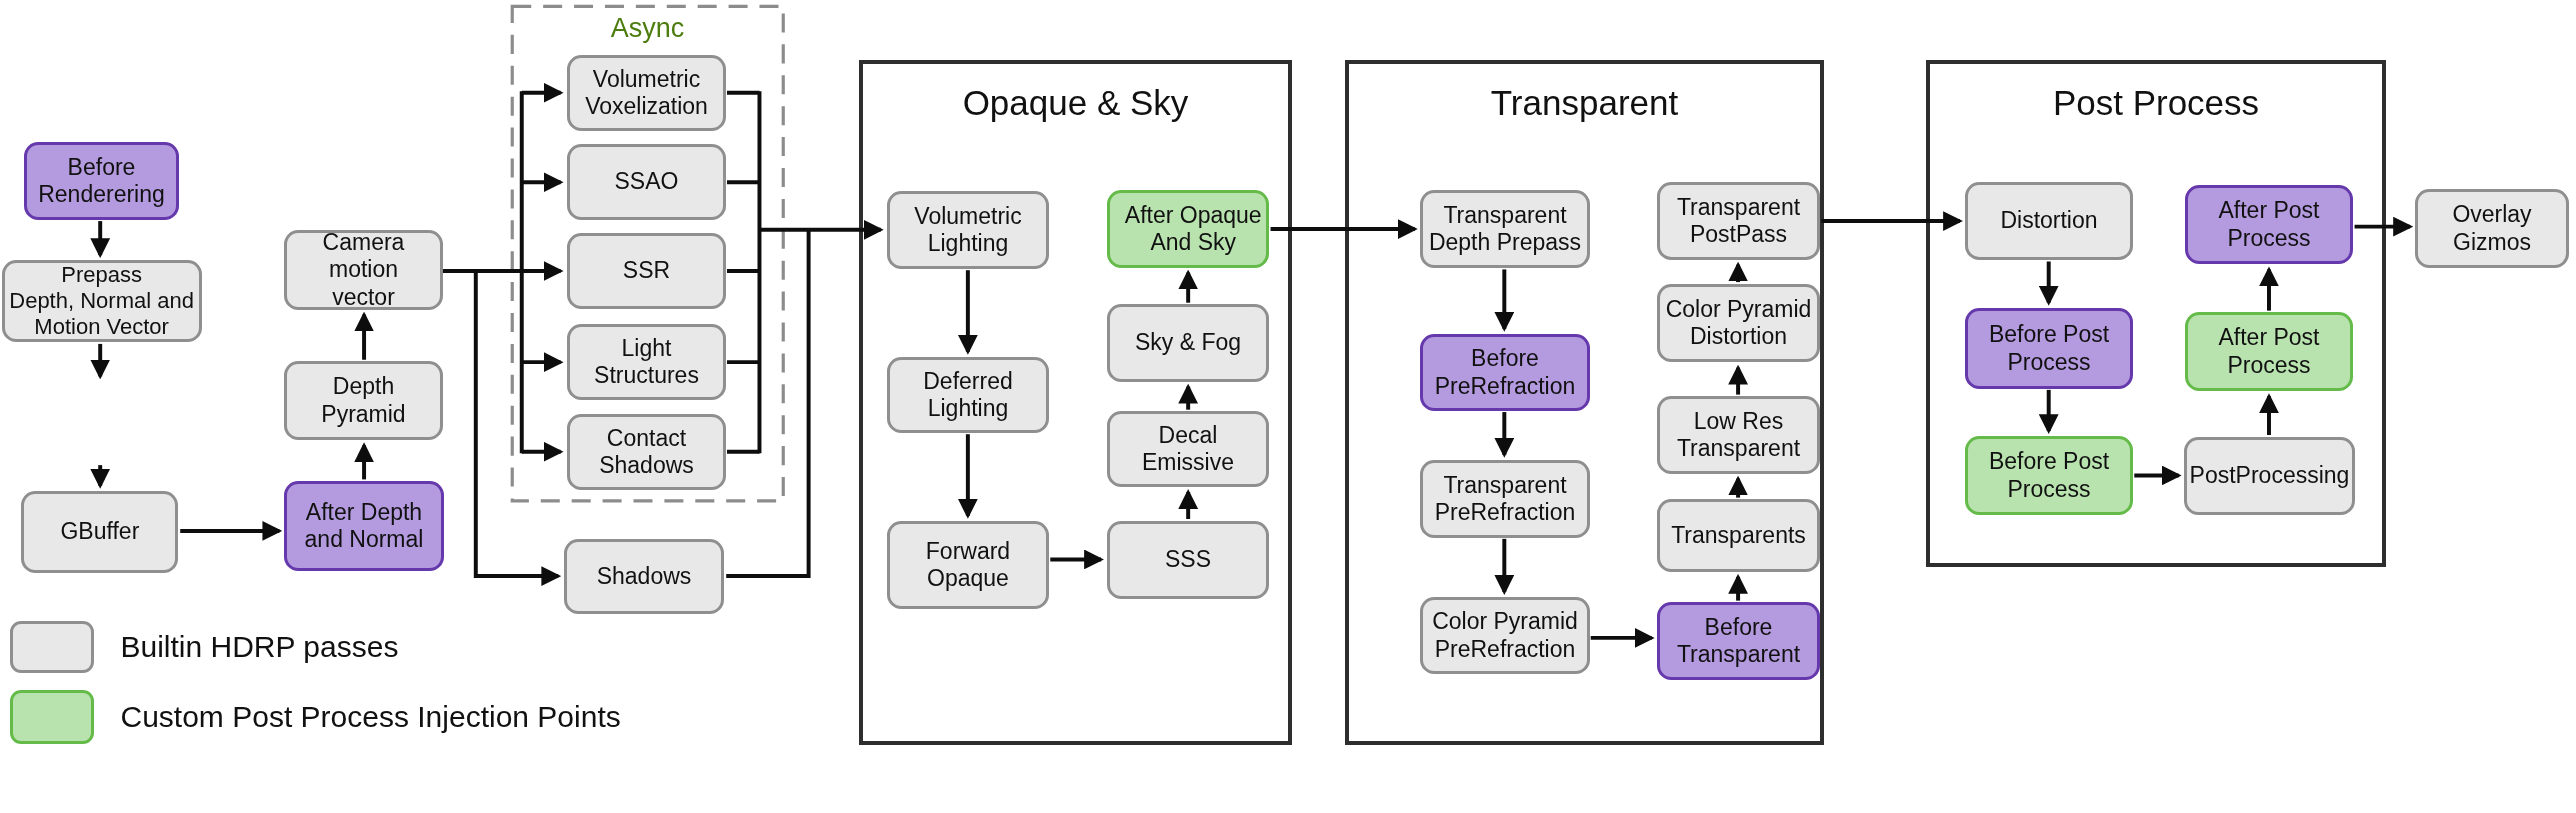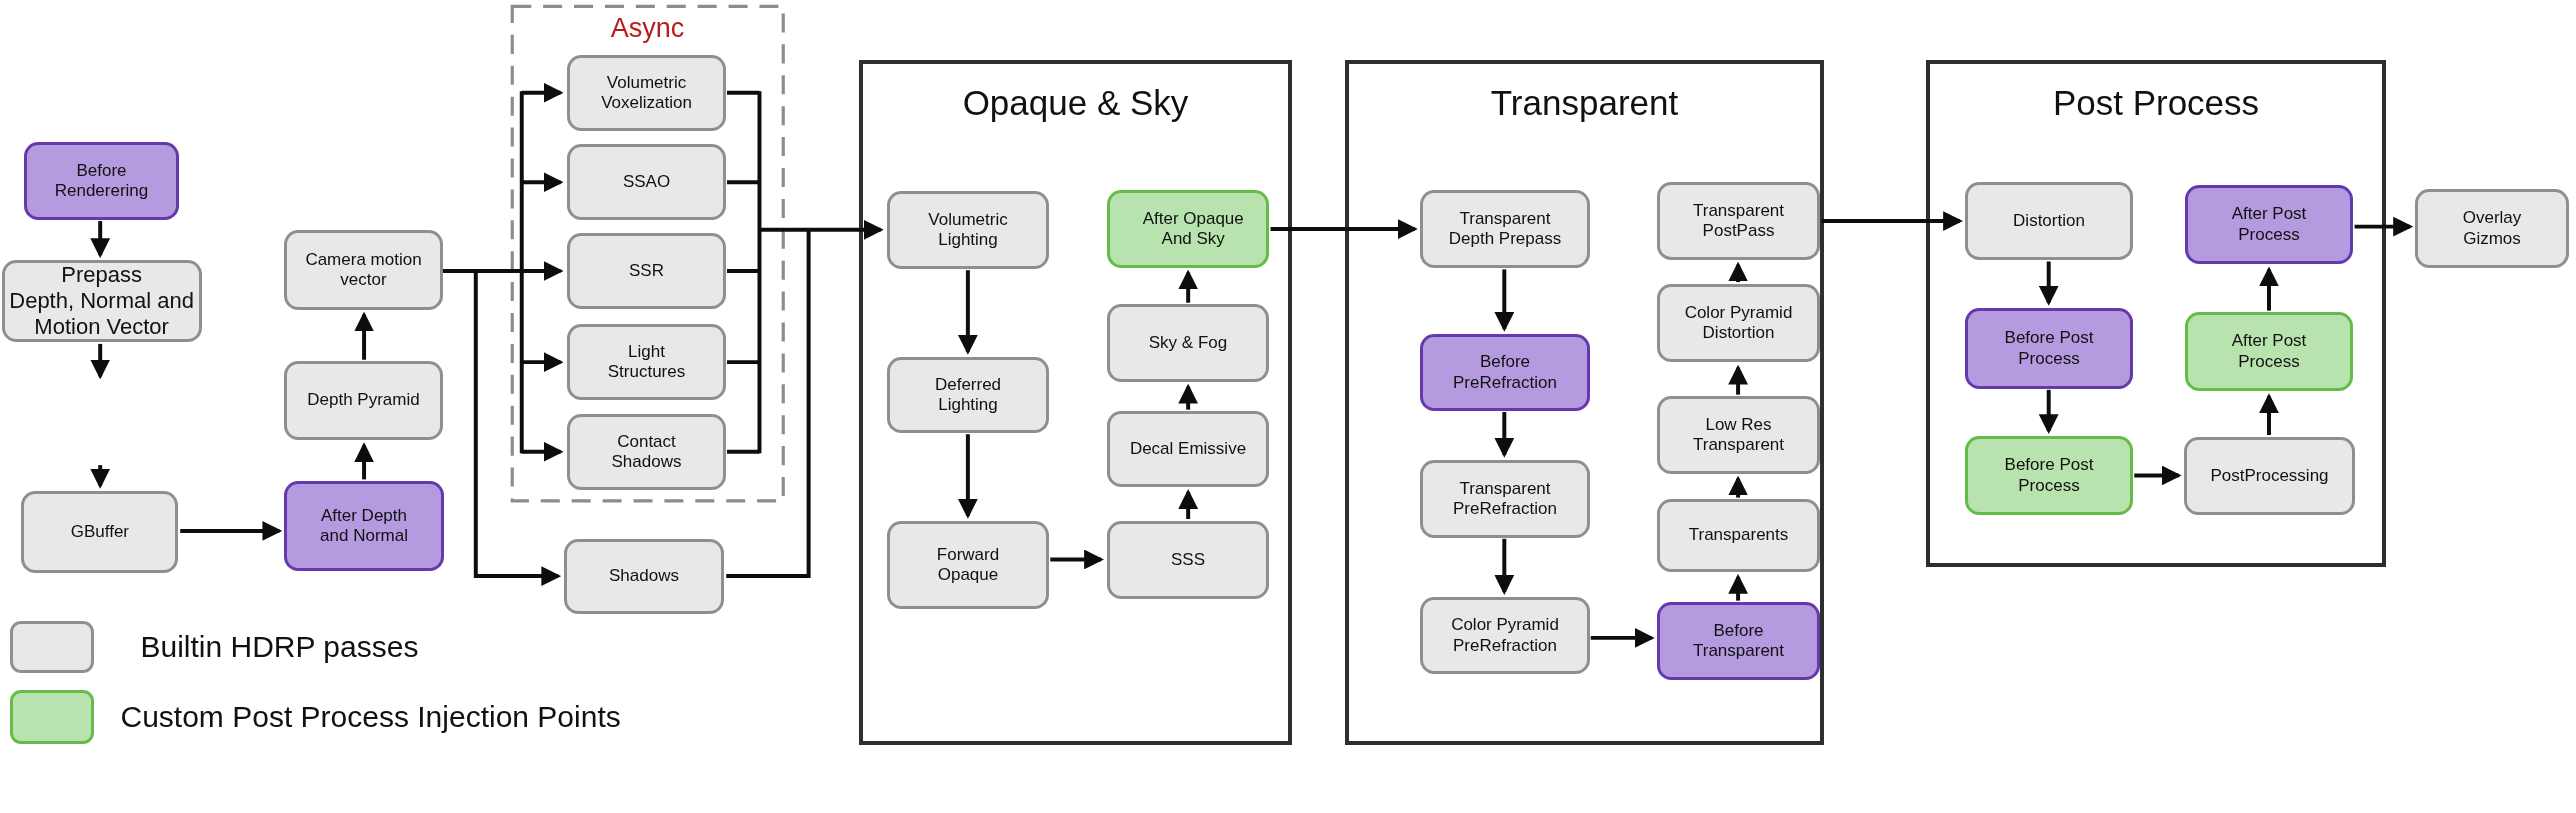--- a/index.html
+++ b/index.html
@@ -25,37 +25,37 @@
     font-size:35px;
     padding-top:19px;
     color:#111;
   }
   .async-title{
     position:absolute;
     left:512px;top:12.7px;width:271px;
     text-align:center;
     font-size:27px;
     z-index:4;
-    color:#b91c1c;
+    color:#4d7c0f;
   }
   
   svg.wires{position:absolute;left:0;top:0;z-index:2;}
   .edge{stroke:var(--connector, #0d0d0d);stroke-width:5;fill:none;}
   .dashed-frame{stroke:#8c8c8c;stroke-width:4;fill:none;}
   #arrowhead path{fill:var(--connector, #0d0d0d);}
   
   .node{
     position:absolute;
     box-sizing:border-box;
     border-radius:14.3px;
     border:3.2px solid;
     display:flex;align-items:center;justify-content:center;
     text-align:center;
     white-space:pre-line;
-    font-size:17px;
+    font-size:23px;
     line-height:1.18;
     z-index:3;
     padding:1.6px;
   }
   .node.builtin{background:var(--builtin-fill,#e8e8e8);border-color:var(--builtin-border,#8f8f8f);}
   .node.custom-post{background:var(--custom-post-fill,#b8e3ae);border-color:var(--custom-post-border,#65bb49);}
   .node.custom-pass{background:var(--custom-pass-fill,#b49ade);border-color:var(--custom-pass-border,#6539ac);}
   
   .legend-row{
     position:absolute;
@@ -206,21 +206,21 @@
 Process</div>
   <div class="node builtin" style="left:2184px;top:437px;width:171px;height:78px;">PostProcessing</div>
   <div class="node custom-post" style="left:2185px;top:312px;width:168px;height:79px;">After Post
 Process</div>
   <div class="node custom-pass" style="left:2185px;top:185px;width:168px;height:79px;">After Post
 Process</div>
 
   <div class="node builtin" style="left:2415px;top:189px;width:154px;height:79px;">Overlay
 Gizmos</div>
 
-  <div class="legend-row" style="left:9.5px;top:621px;height:52px;gap:20px;">
+  <div class="legend-row" style="left:9.5px;top:621px;height:52px;">
     <span class="swatch builtin" style="height:52px;"></span>
     <span class="legend-label">Builtin HDRP passes</span>
   </div>
   <div class="legend-row" style="left:9.5px;top:690px;height:54px;">
     <span class="swatch custom-post" style="height:54px;"></span>
     <span class="legend-label">Custom Post Process Injection Points</span>
   </div>
 
 </div>
 

